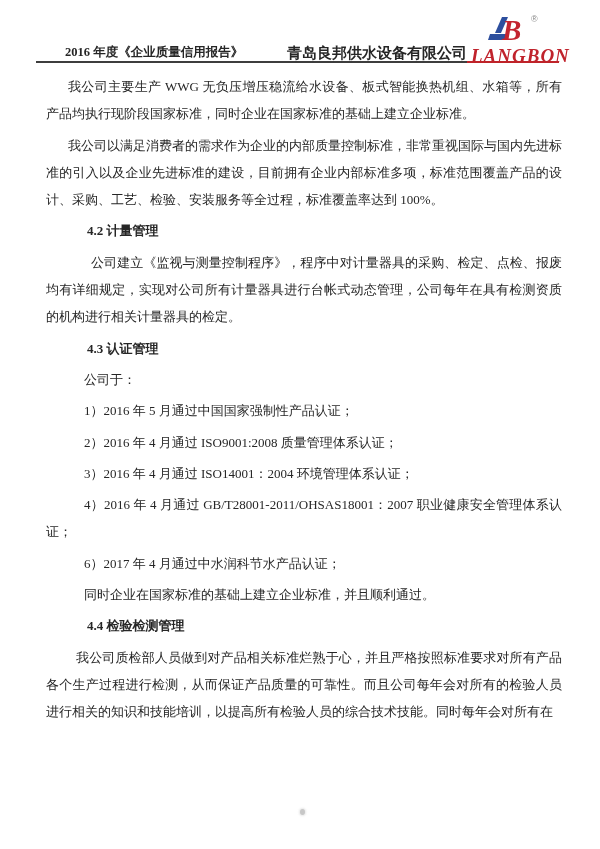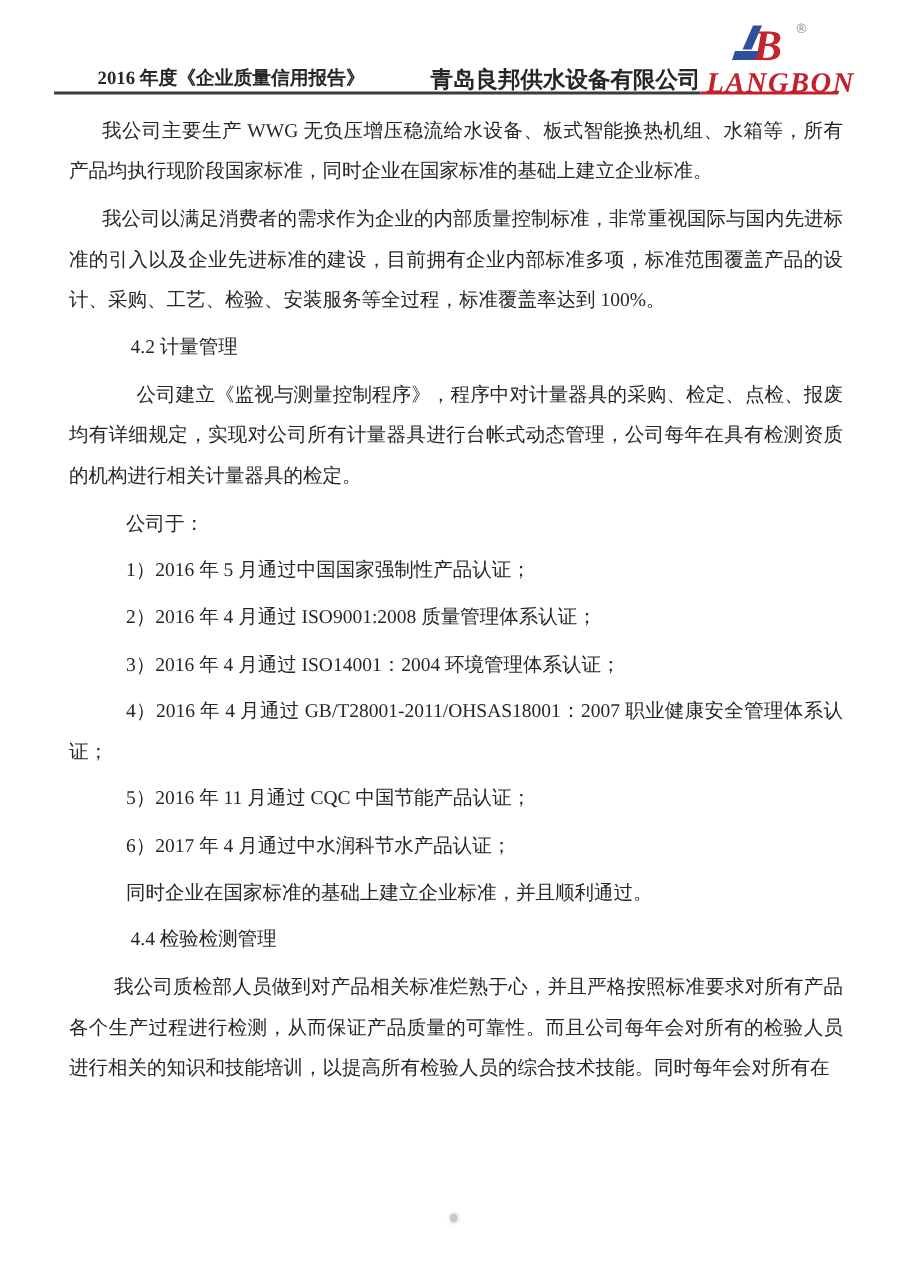--- a/index.html
+++ b/index.html
@@ -44,21 +44,21 @@
 
   
   .content {
     position:absolute; left:42px; top:69px; width:524px;
     font-size:13px; line-height:27.3px; text-align:justify;
   }
   .content p { margin:4px; }
   .para-2   { text-indent:22px; }
   .para-p4  { text-indent:45px; }
   .para-p5  { text-indent:30px; }
-  .heading  { font-weight:normal; text-indent:41px; margin-top:3px !important; text-align:left; }
+  .heading  { font-weight:bold; text-indent:41px; margin-top:3px !important; text-align:left; }
   .sec-intro, .cert-item, .sec-closing { text-indent:38px; }
 
   .speck {
     position:absolute; left:300px; top:809px;
     width:5px; height:6px; border-radius:50%;
     background:#9a9a9a; opacity:.55;
     box-shadow:0 0 2px 1px rgba(150,150,150,.4);
   }
 </style>
 </head>
@@ -82,26 +82,26 @@
   <div class="rule-black"></div>
   <div class="rule-red"></div>
 
   <div class="content">
     <p class="para-2">我公司主要生产 WWG 无负压增压稳流给水设备、板式智能换热机组、水箱等，所有产品均执行现阶段国家标准，同时企业在国家标准的基础上建立企业标准。</p>
     <p class="para-2">我公司以满足消费者的需求作为企业的内部质量控制标准，非常重视国际与国内先进标准的引入以及企业先进标准的建设，目前拥有企业内部标准多项，标准范围覆盖产品的设计、采购、工艺、检验、安装服务等全过程，标准覆盖率达到 100%。</p>
 
     <p class="heading">4.2 计量管理</p>
     <p class="para-p4">公司建立《监视与测量控制程序》，程序中对计量器具的采购、检定、点检、报废均有详细规定，实现对公司所有计量器具进行台帐式动态管理，公司每年在具有检测资质的机构进行相关计量器具的检定。</p>
 
+    <p class="heading">4.3 认证管理</p>
     <p class="sec-intro">公司于：</p>
     <p class="cert-item">1）2016 年 5 月通过中国国家强制性产品认证；</p>
     <p class="cert-item">2）2016 年 4 月通过 ISO9001:2008 质量管理体系认证；</p>
     <p class="cert-item">3）2016 年 4 月通过 ISO14001：2004 环境管理体系认证；</p>
     <p class="cert-item">4）2016 年 4 月通过 GB/T28001-2011/OHSAS18001：2007 职业健康安全管理体系认证；</p>
-    <p class="cert-item">5）2016 年 11 月通过 CQC 中国节能产品认证；</p>
     <p class="cert-item">6）2017 年 4 月通过中水润科节水产品认证；</p>
     <p class="sec-closing">同时企业在国家标准的基础上建立企业标准，并且顺利通过。</p>
 
     <p class="heading">4.4 检验检测管理</p>
     <p class="para-p5">我公司质检部人员做到对产品相关标准烂熟于心，并且严格按照标准要求对所有产品各个生产过程进行检测，从而保证产品质量的可靠性。而且公司每年会对所有的检验人员进行相关的知识和技能培训，以提高所有检验人员的综合技术技能。同时每年会对所有在</p>
   </div>
 
   <div class="speck"></div>
 </div>
 

